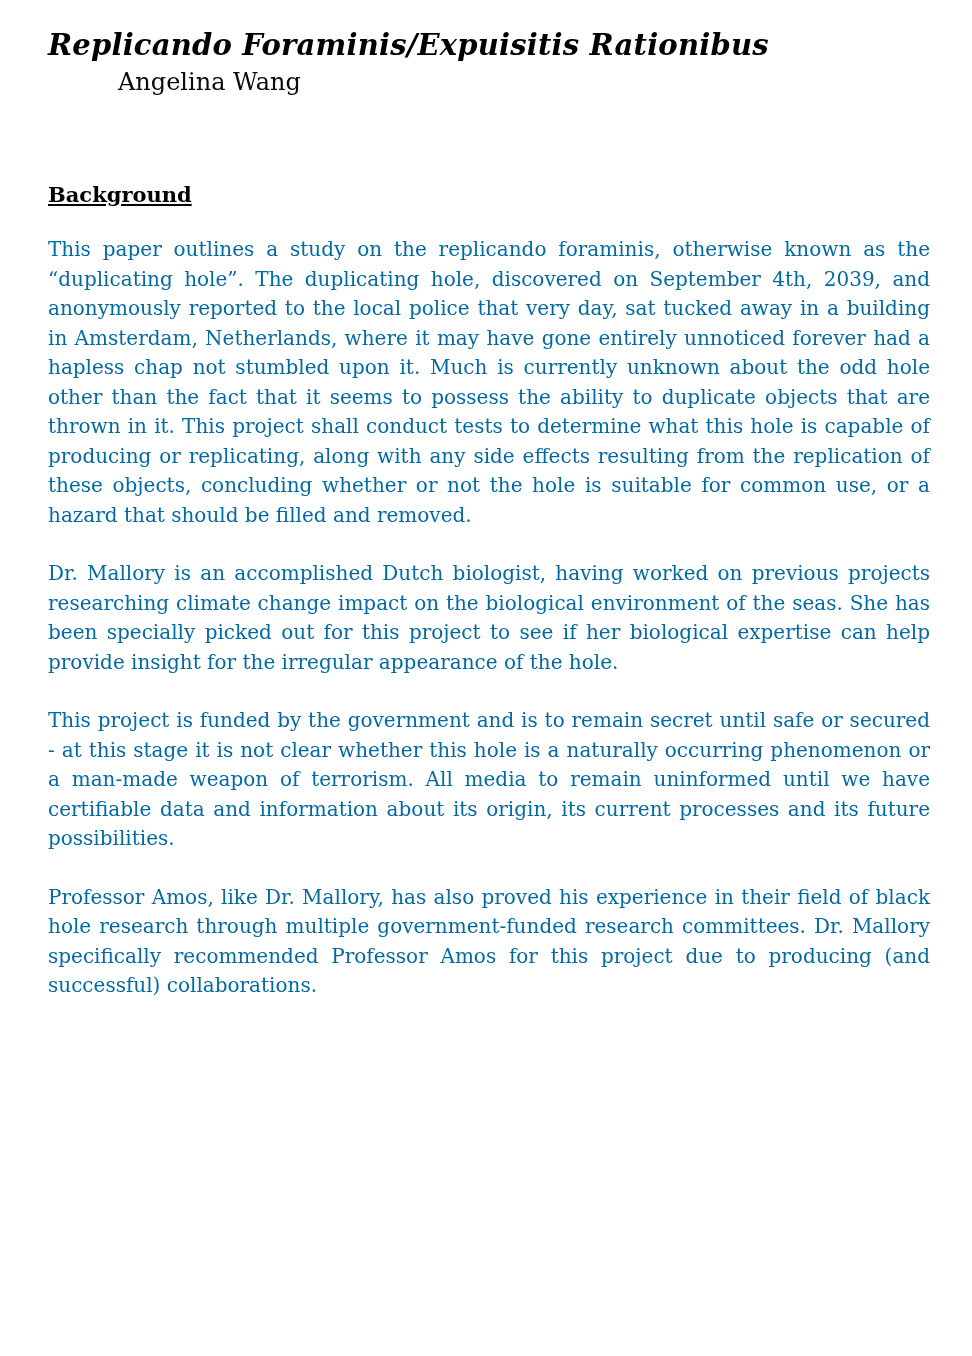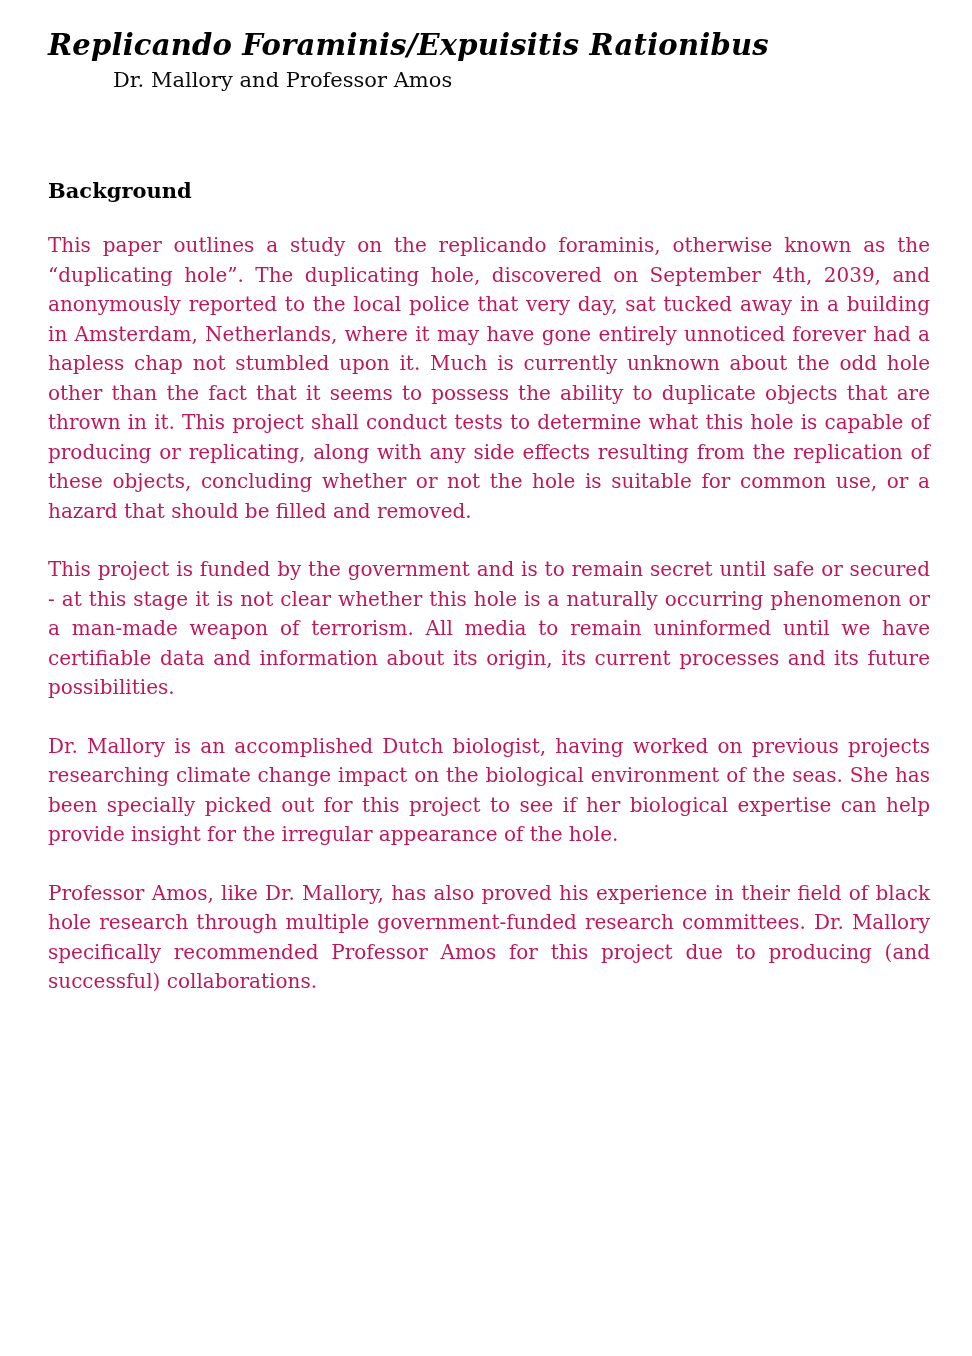--- a/index.html
+++ b/index.html
@@ -38,45 +38,46 @@
   .meta-line {
     font-size: 21px;
     margin: 0 0 34px 0;
     color: #0b0b0b;
   }
   .section-heading {
     font-size: 21px;
     font-weight: bold;
     margin: 86px 0 28px 0;
     color: #000000;
+    text-decoration: underline;
   }
   .body-paragraph {
     font-size: 20px;
     line-height: 1.475;
     text-align: justify;
     margin: 0 0 29px 0;
-    color: #be185d;
+    color: #0369a1;
   }
 </style>
 </head>
 <body>
 
 <div class="page">
 
   <h1 class="doc-title">Replicando Foraminis/Expuisitis Rationibus</h1>
 
+  <div class="doc-author">Angelina Wang</div>
 
   <div class="meta-block">
-    <p class="meta-line">Dr. Mallory and Professor Amos</p>
   </div>
 
   <h2 class="section-heading">Background</h2>
 
   <p class="body-paragraph">This paper outlines a study on the replicando foraminis, otherwise known as the “duplicating hole”. The duplicating hole, discovered on September 4th, 2039, and anonymously reported to the local police that very day, sat tucked away in a building in Amsterdam, Netherlands, where it may have gone entirely unnoticed forever had a hapless chap not stumbled upon it. Much is currently unknown about the odd hole other than the fact that it seems to possess the ability to duplicate objects that are thrown in it. This project shall conduct tests to determine what this hole is capable of producing or replicating, along with any side effects resulting from the replication of these objects, concluding whether or not the hole is suitable for common use, or a hazard that should be filled and removed.</p>
 
+  <p class="body-paragraph">Dr. Mallory is an accomplished Dutch biologist, having worked on previous projects researching climate change impact on the biological environment of the seas. She has been specially picked out for this project to see if her biological expertise can help provide insight for the irregular appearance of the hole.</p>
+
   <p class="body-paragraph">This project is funded by the government and is to remain secret until safe or secured - at this stage it is not clear whether this hole is a naturally occurring phenomenon or a man-made weapon of terrorism. All media to remain uninformed until we have certifiable data and information about its origin, its current processes and its future possibilities.</p>
-
-  <p class="body-paragraph">Dr. Mallory is an accomplished Dutch biologist, having worked on previous projects researching climate change impact on the biological environment of the seas. She has been specially picked out for this project to see if her biological expertise can help provide insight for the irregular appearance of the hole.</p>
 
   <p class="body-paragraph">Professor Amos, like Dr. Mallory, has also proved his experience in their field of black hole research through multiple government-funded research committees. Dr. Mallory specifically recommended Professor Amos for this project due to producing (and successful) collaborations.</p>
 
 
 </div>
 
 </body></html>

